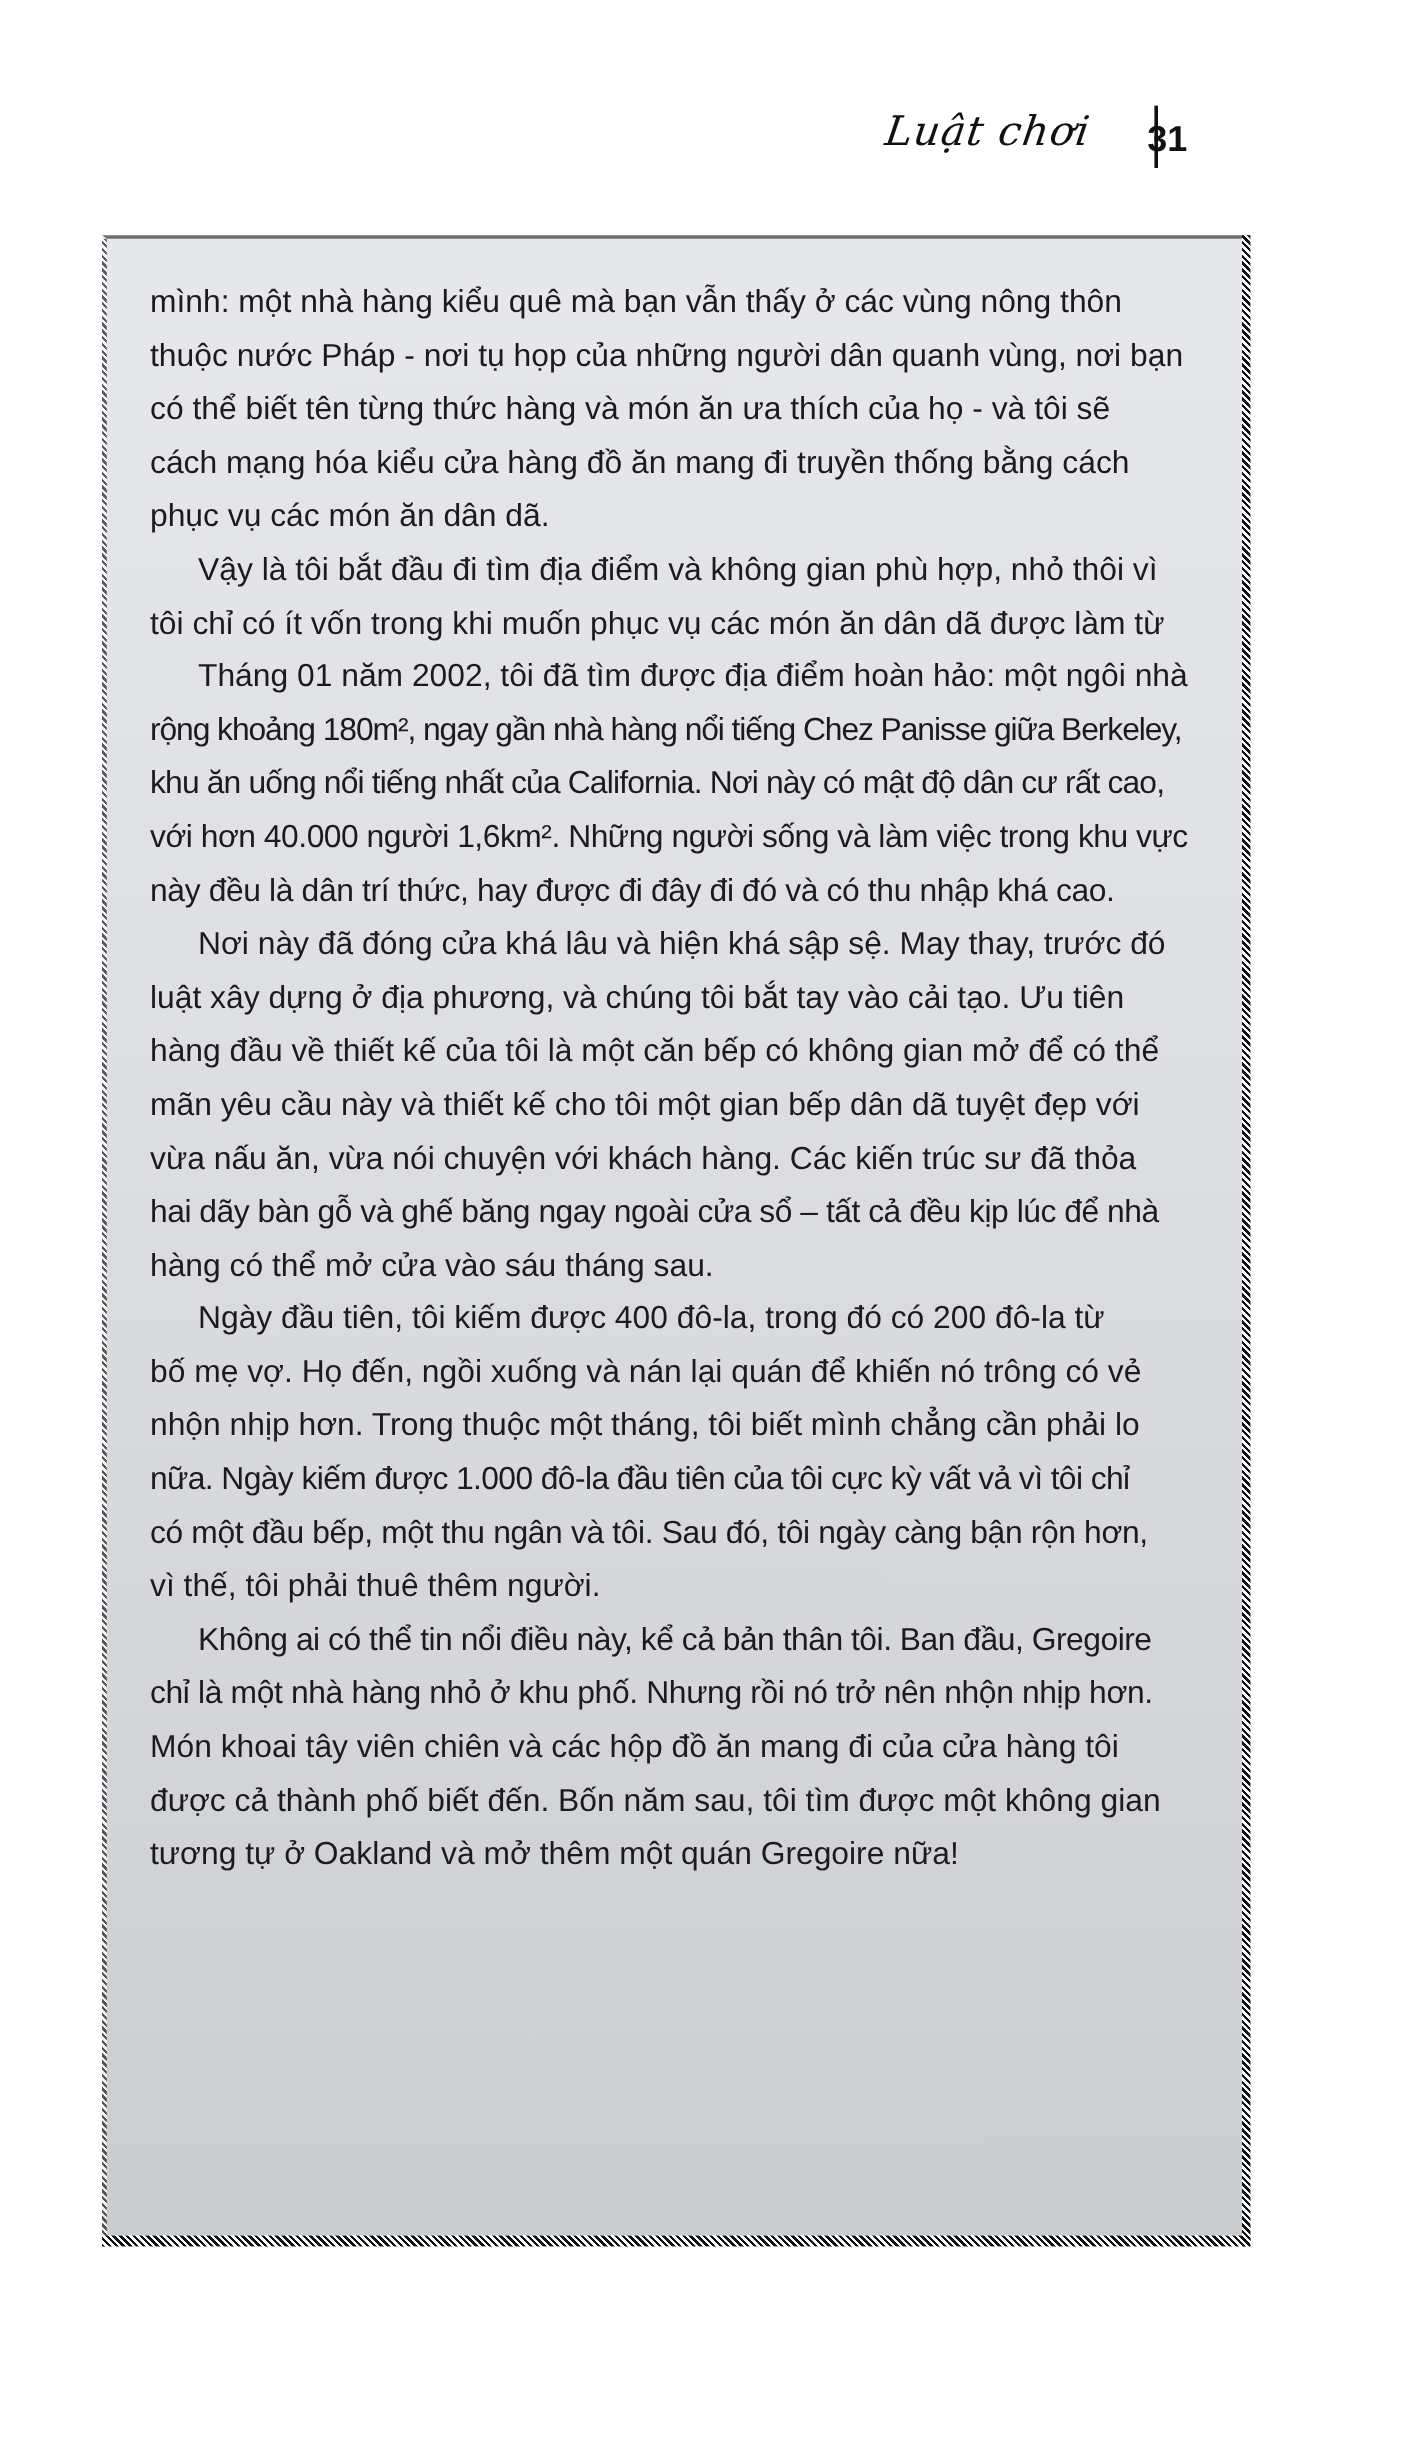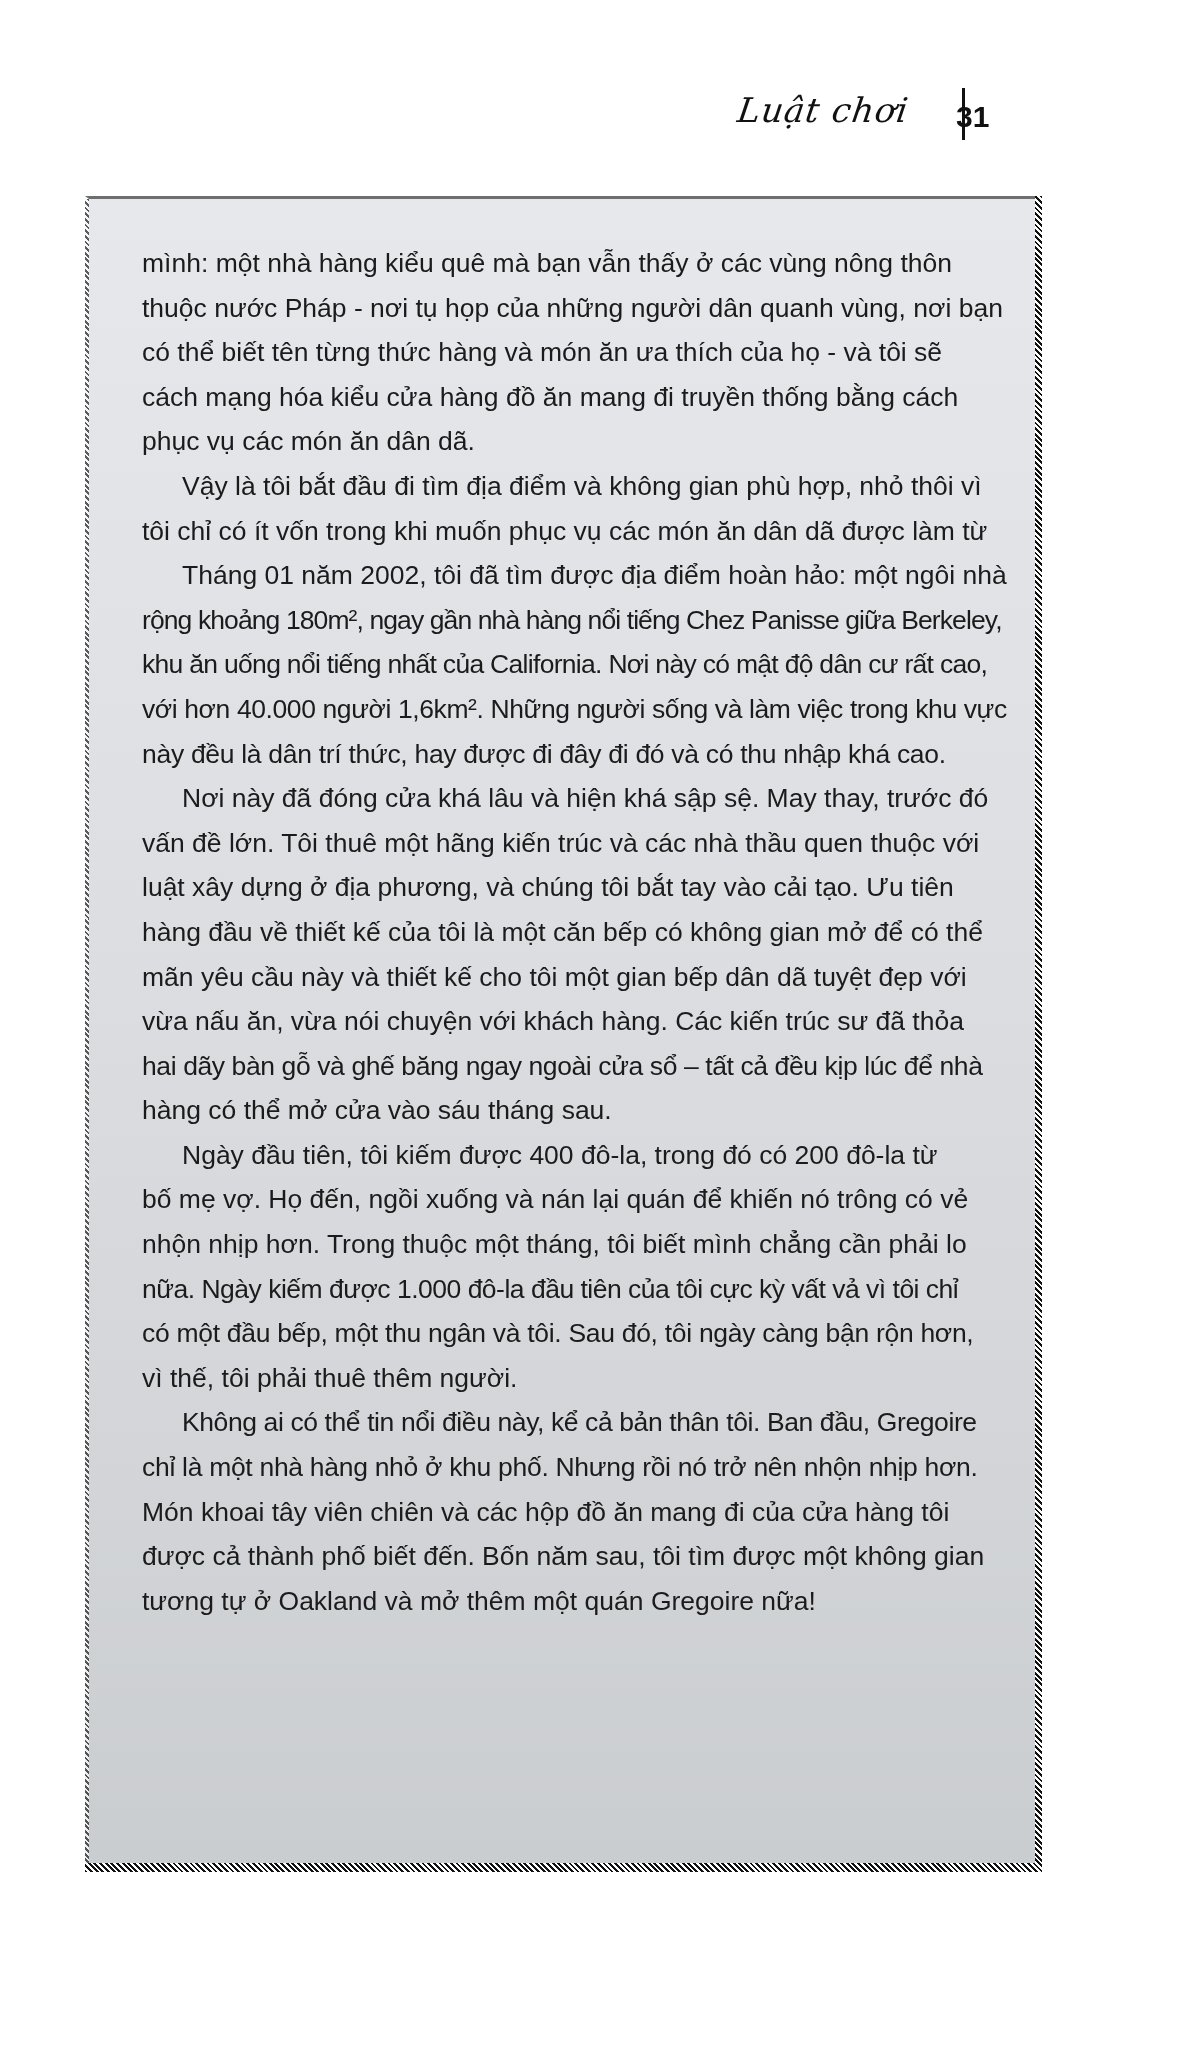--- a/index.html
+++ b/index.html
@@ -35,22 +35,22 @@
     border-bottom: 9px solid transparent;
   }
   .hatch-left, .hatch-right, .hatch-bottom {
     position: absolute;
     background: repeating-linear-gradient(45deg, #111 0 2px, #ffffff 2px 4px);
   }
   .hatch-left { left: -4px; top: 0; width: 4px; height: calc(100% + 9px); opacity: .65; }
   .hatch-right { right: -7px; top: -3px; width: 7px; height: calc(100% + 12px); }
   .hatch-bottom { left: -4px; bottom: -9px; height: 9px; width: calc(100% + 11px); }
   .excerpt-text {
-    position: absolute; left: 53px; top: 30px; width: 850px;
-    font-size: 26.5px; line-height: 44.6px; margin-top: 12px;
+    position: absolute; left: 36px; top: 30px; width: 850px;
+    font-size: 26.5px; line-height: 44.6px;
   }
   .para { margin: 0; }
   .line { display: block; white-space: nowrap; }
   .line.indent { padding-left: 40px; }
 </style>
 </head>
 <body>
 
 <div class="running-head">
   <span class="chapter-script">Luật chơi</span>
@@ -77,21 +77,20 @@
     </p>
     <p class="para">
       <span class="line indent">Tháng 01 năm 2002, tôi đã tìm được địa điểm hoàn hảo: một ngôi nhà</span>
       <span class="line" style="letter-spacing:-0.9px">rộng khoảng 180m², ngay gần nhà hàng nổi tiếng Chez Panisse giữa Berkeley,</span>
       <span class="line" style="letter-spacing:-0.7px">khu ăn uống nổi tiếng nhất của California. Nơi này có mật độ dân cư rất cao,</span>
       <span class="line" style="letter-spacing:-0.4px">với hơn 40.000 người 1,6km². Những người sống và làm việc trong khu vực</span>
       <span class="line" style="letter-spacing:-0.3px">này đều là dân trí thức, hay được đi đây đi đó và có thu nhập khá cao.</span>
     </p>
     <p class="para">
       <span class="line indent">Nơi này đã đóng cửa khá lâu và hiện khá sập sệ. May thay, trước đó</span>
-      <span class="line">vấn đề lớn. Tôi thuê một hãng kiến trúc và các nhà thầu quen thuộc với</span>
       <span class="line">luật xây dựng ở địa phương, và chúng tôi bắt tay vào cải tạo. Ưu tiên</span>
       <span class="line">hàng đầu về thiết kế của tôi là một căn bếp có không gian mở để có thể</span>
       <span class="line">mãn yêu cầu này và thiết kế cho tôi một gian bếp dân dã tuyệt đẹp với</span>
       <span class="line">vừa nấu ăn, vừa nói chuyện với khách hàng. Các kiến trúc sư đã thỏa</span>
       <span class="line" style="letter-spacing:-0.4px">hai dãy bàn gỗ và ghế băng ngay ngoài cửa sổ – tất cả đều kịp lúc để nhà</span>
       <span class="line">hàng có thể mở cửa vào sáu tháng sau.</span>
     </p>
     <p class="para">
       <span class="line indent">Ngày đầu tiên, tôi kiếm được 400 đô-la, trong đó có 200 đô-la từ</span>
       <span class="line">bố mẹ vợ. Họ đến, ngồi xuống và nán lại quán để khiến nó trông có vẻ</span>

